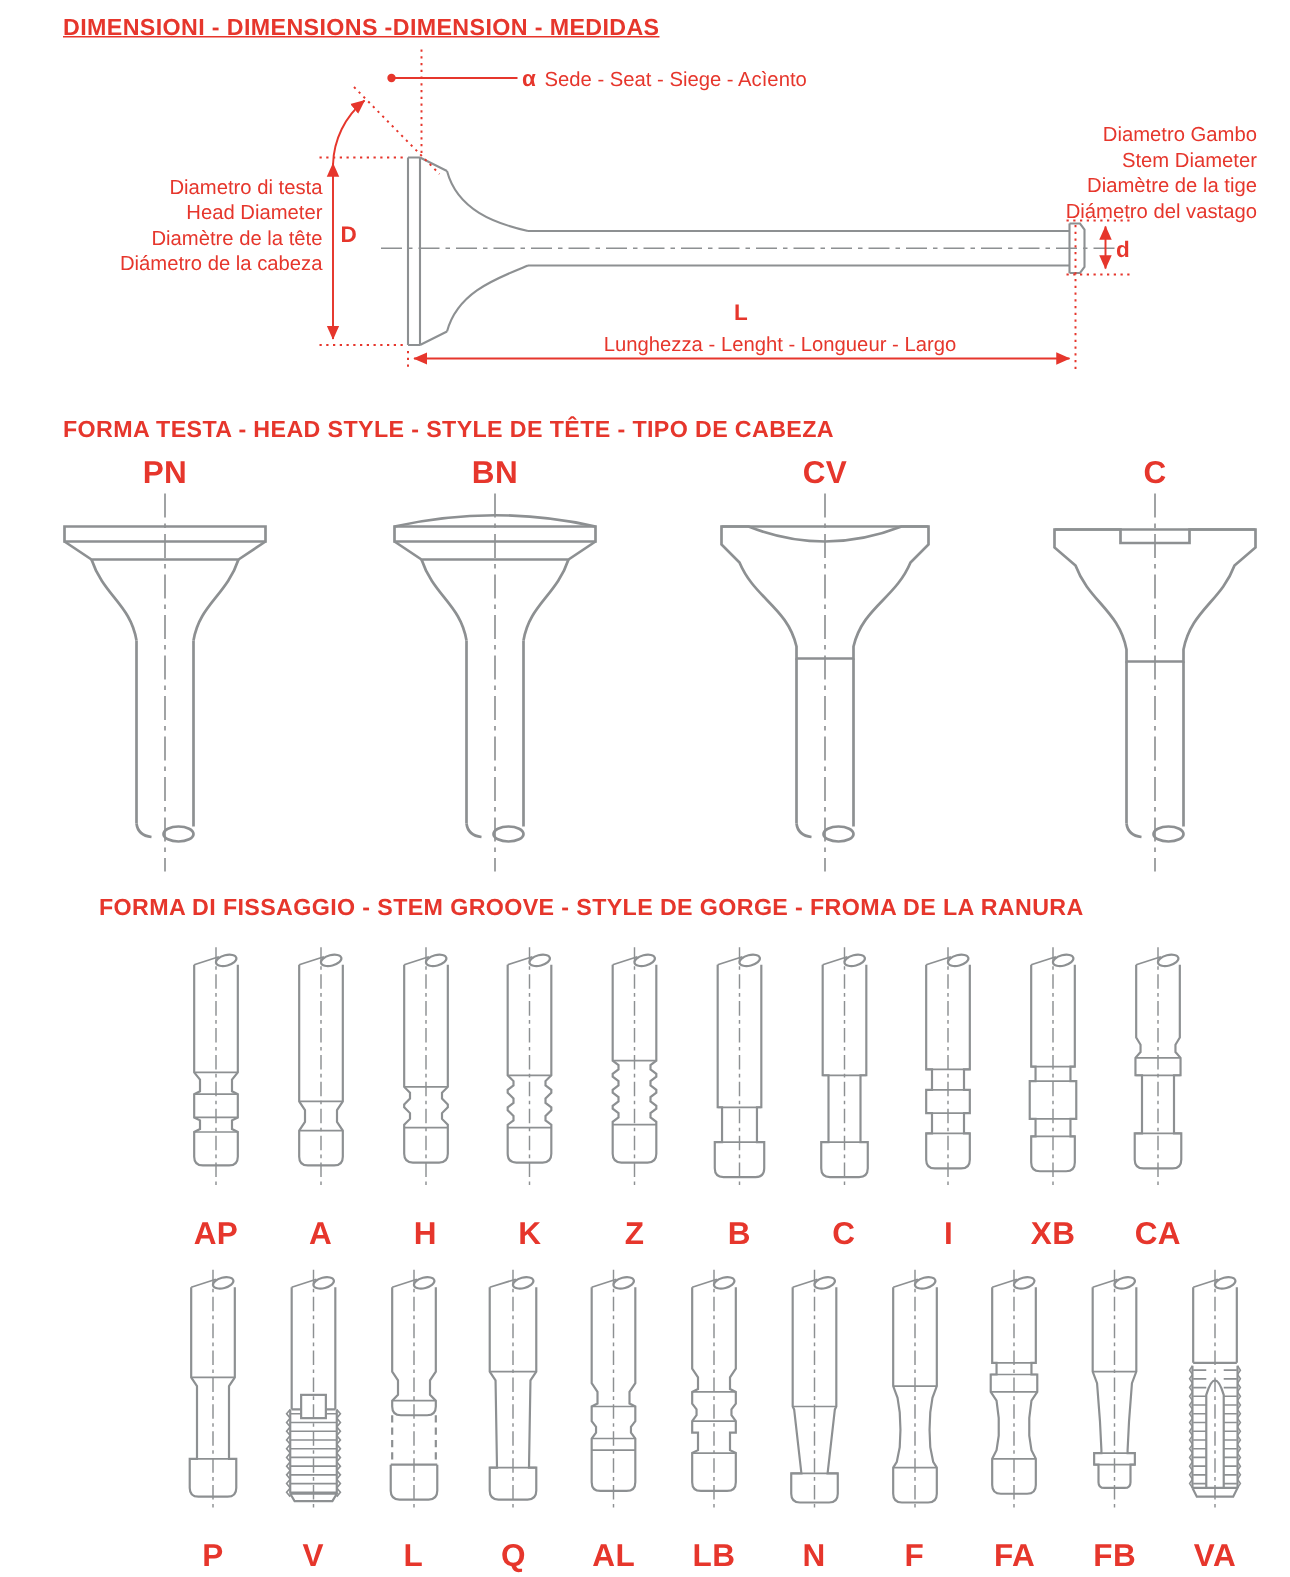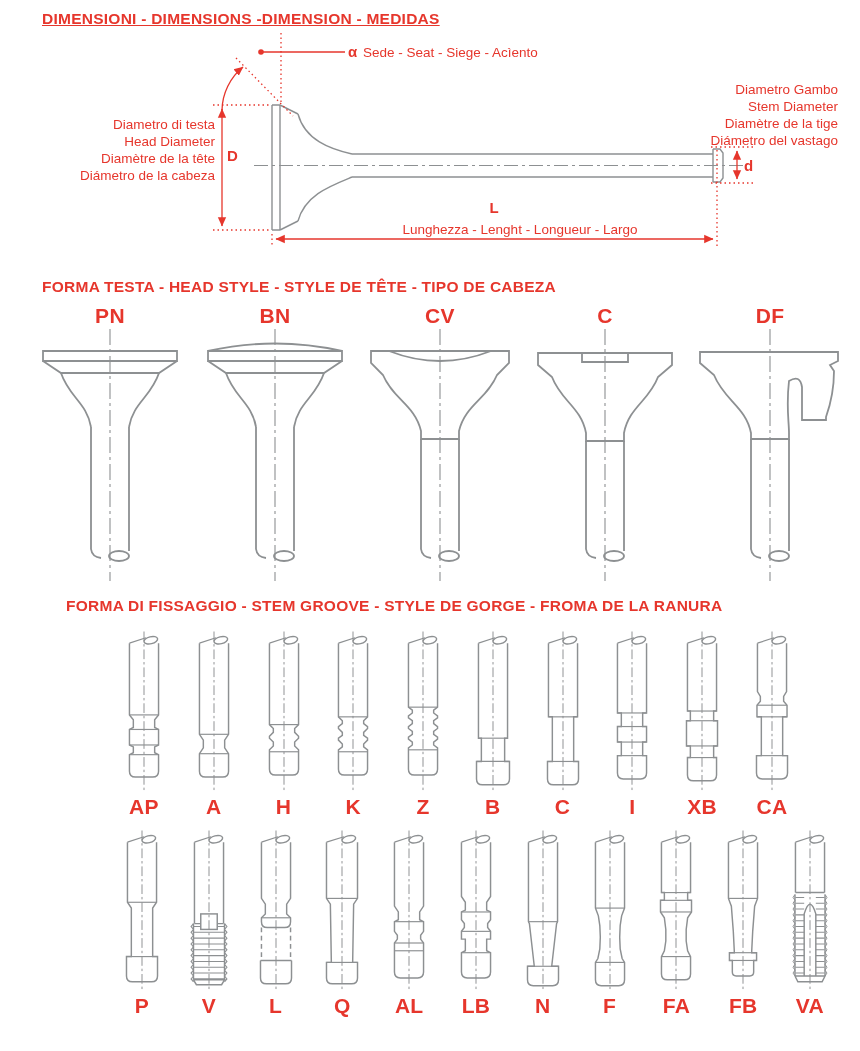--- a/index.html
+++ b/index.html
@@ -25,21 +25,21 @@
   .heads-row{display:flex;justify-content:space-between;padding:10px 15px 0 35px;}
   .head-fig{width:150px;text-align:center;}
   .fig-label{color:var(--red);font-weight:bold;font-size:21px;line-height:19px;letter-spacing:.3px;}
   .head-fig svg{display:block;margin-top:2px;}
   
   .stem-row{display:flex;justify-content:space-between;}
   #stem-row-1{padding:14px 56px 0 112px;}
   #stem-row-2{padding:12px 18px 0 110px;}
   .stem-fig{width:64px;text-align:center;}
   .stem-fig svg{display:block;}
-  .stem-fig .fig-label{margin-top:2px;}
+  .stem-fig .fig-label{margin-top:18px;}
   text{font-family:"Liberation Sans", sans-serif;}
   .ann{font-size:13.5px;fill:var(--red);}
   .sym{font-size:15px;font-weight:bold;fill:var(--red);}
 </style>
 </head>
 <body>
 
 <div class="page">
 
   <h2 class="sec-title" id="title-dimensions">DIMENSIONI - DIMENSIONS -DIMENSION - MEDIDAS</h2>
@@ -173,38 +173,20 @@
           <path d="M8 26 L52 26 L52 35 L98 35 L98 26 L142 26 L142 38 L128 50 C119 74 99 80 94 106 L94 114 L56 114 L56 106 C51 80 31 74 22 50 L8 38 Z" fill="url(#hp-C)"></path>
           <path d="M8 26 L142 26"></path>
           <path d="M56 114 L56 222 M94 114 L94 224"></path>
           <path d="M56 222 Q57 230 66 231"></path>
           <ellipse cx="84" cy="229" rx="10" ry="5" fill="url(#hp-C)"></ellipse>
           <path d="M75 2 L75 254" stroke-width="1.1" stroke-dasharray="16 4 3 4"></path>
         </g>
       </svg>
     </div>
 
-    <div class="head-fig">
-      <div class="fig-label">DF</div>
-      <svg width="150" height="258" viewBox="0 0 150 258">
-        <defs>
-            <pattern id="hp-DF" width="5.5" height="5.5" patternTransform="rotate(45)">
-          <line x1="0" y1="0" x2="0" y2="5.5" stroke="#8d9092" stroke-width="1.5"></line>
-            </pattern>
-          </defs>
-        <g stroke="#8d9092" stroke-width="1.8" fill="none">
-          <path d="M5 25 L143 25 L143 34 L135 38 L139 44 C139 62 136 76 131 90 L131 93 L107 93 L107 60 Q105 47 94 54 C91 80 94 94 94 106 L94 112 L56 112 L56 106 C51 80 29 73 19 48 L5 36 Z" fill="url(#hp-DF)"></path>
-          <path d="M5 25 L143 25"></path>
-          <path d="M56 112 L56 222 M94 112 L94 224"></path>
-          <path d="M56 222 Q57 230 66 231"></path>
-          <ellipse cx="84" cy="229" rx="10" ry="5" fill="url(#hp-DF)"></ellipse>
-          <path d="M75 2 L75 254" stroke-width="1.1" stroke-dasharray="16 4 3 4"></path>
-        </g>
-      </svg>
-    </div>
 
   </div>
 
   <h2 class="sec-title" id="title-groove">FORMA DI FISSAGGIO - STEM GROOVE - STYLE DE GORGE - FROMA DE LA RANURA</h2>
 
   <div class="stem-row" id="stem-row-1">
       <div class="stem-fig">
         <svg width="64" height="166" viewBox="0 0 66 166">
           <defs>
             <pattern id="hp-AP" width="5" height="5" patternTransform="rotate(45)">

